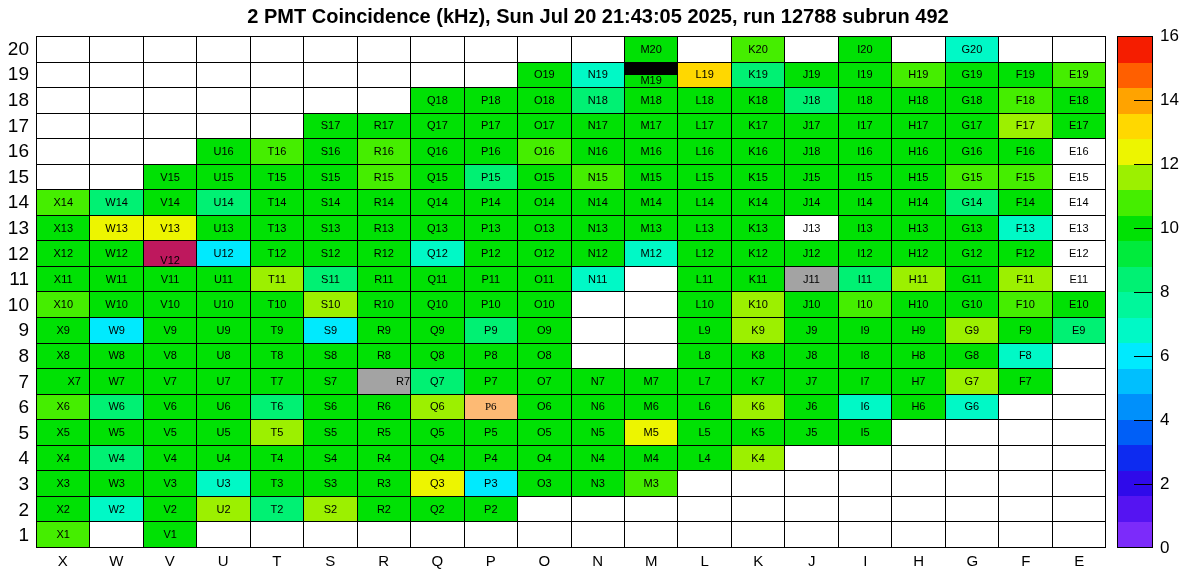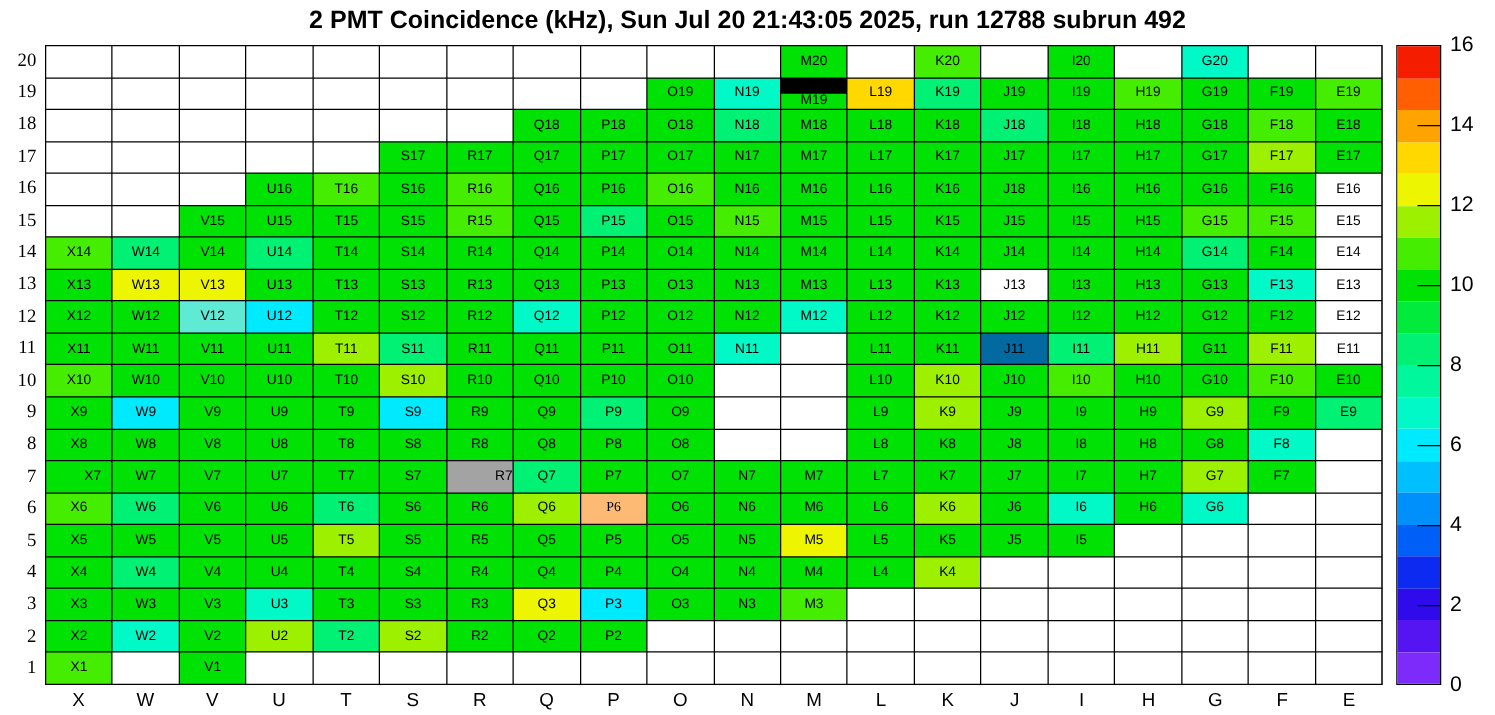--- a/index.html
+++ b/index.html
@@ -15,21 +15,21 @@
     position:absolute;left:36px;top:36px;width:1070px;height:512px;
     display:grid;grid-template-columns:repeat(20,1fr);grid-template-rows:repeat(20,1fr);
     gap:1px;background:#000;border:1px solid #000;box-sizing:border-box;
   }
   .cell{
     background:#fff;display:flex;align-items:center;justify-content:center;
     font-size:11px;line-height:11px;white-space:nowrap;overflow:hidden;
   }
   .ylab{
     position:absolute;left:0;width:29px;text-align:right;
-    font-size:15px;transform:translateY(-50%);font-family:Liberation Serif, serif;
+    font-size:19px;transform:translateY(-50%);
   }
   .xlab{
     position:absolute;transform:translateX(-50%);top:552px;
     font-size:15px;
   }
   #colorbar{
     position:absolute;left:1117px;top:36px;width:36px;height:512px;
     border:1px solid #000;box-sizing:border-box;
     display:flex;flex-direction:column;
   }
@@ -442,21 +442,21 @@
       </div>
       <div class="cell" style="background: rgb(255, 255, 255);">
         <span>E13</span>
       </div>
       <div class="cell" style="background: rgb(0, 225, 4);">
         <span>X12</span>
       </div>
       <div class="cell" style="background: rgb(0, 225, 4);">
         <span>W12</span>
       </div>
-      <div class="cell" style="background: #5eead4;">
+      <div class="cell" style="background: #be185d; align-items: flex-end;">
         <span>V12</span>
       </div>
       <div class="cell" style="background: rgb(0, 234, 254);">
         <span>U12</span>
       </div>
       <div class="cell" style="background: rgb(0, 225, 4);">
         <span>T12</span>
       </div>
       <div class="cell" style="background: rgb(0, 225, 4);">
         <span>S12</span>
@@ -536,21 +536,21 @@
       <div class="cell" style="background: rgb(0, 249, 198);">
         <span>N11</span>
       </div>
       <div class="cell"></div>
       <div class="cell" style="background: rgb(0, 225, 4);">
         <span>L11</span>
       </div>
       <div class="cell" style="background: rgb(0, 225, 4);">
         <span>K11</span>
       </div>
-      <div class="cell" style="background: #0369a1;">
+      <div class="cell" style="background: #a3a3a3;">
         <span>J11</span>
       </div>
       <div class="cell" style="background: rgb(0, 241, 115);">
         <span>I11</span>
       </div>
       <div class="cell" style="background: rgb(156, 240, 0);">
         <span>H11</span>
       </div>
       <div class="cell" style="background: rgb(0, 225, 4);">
         <span>G11</span>

